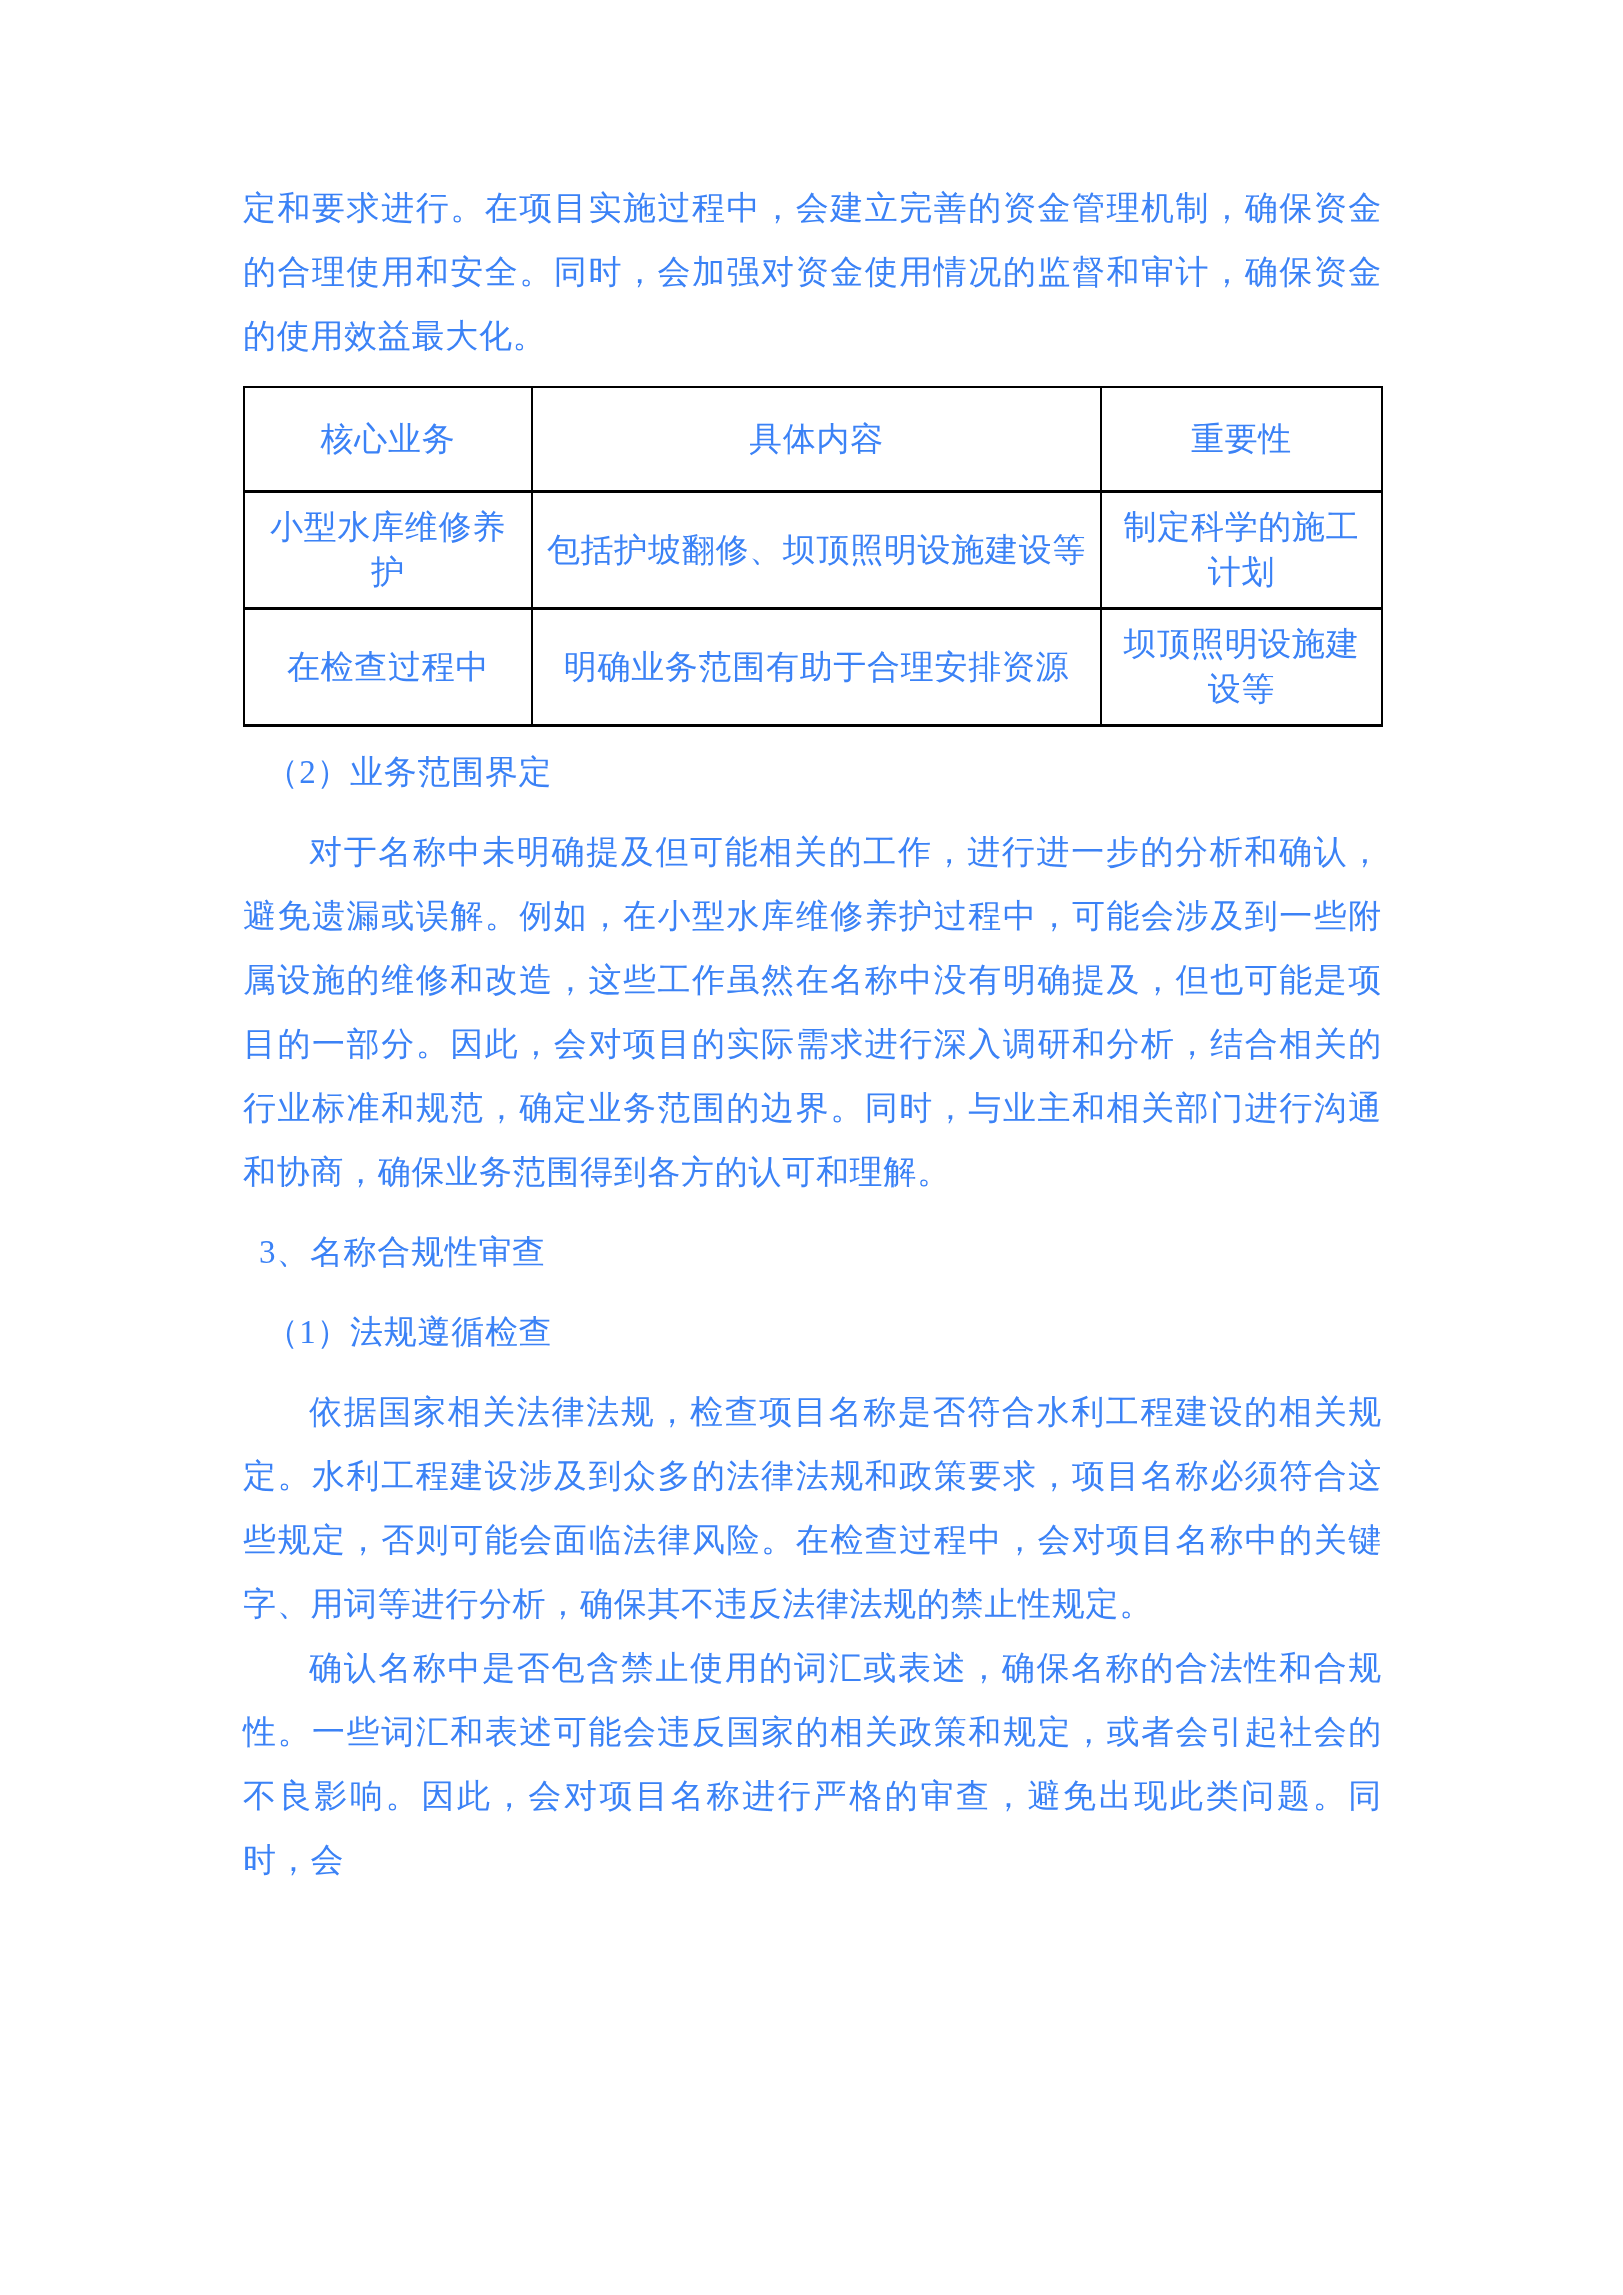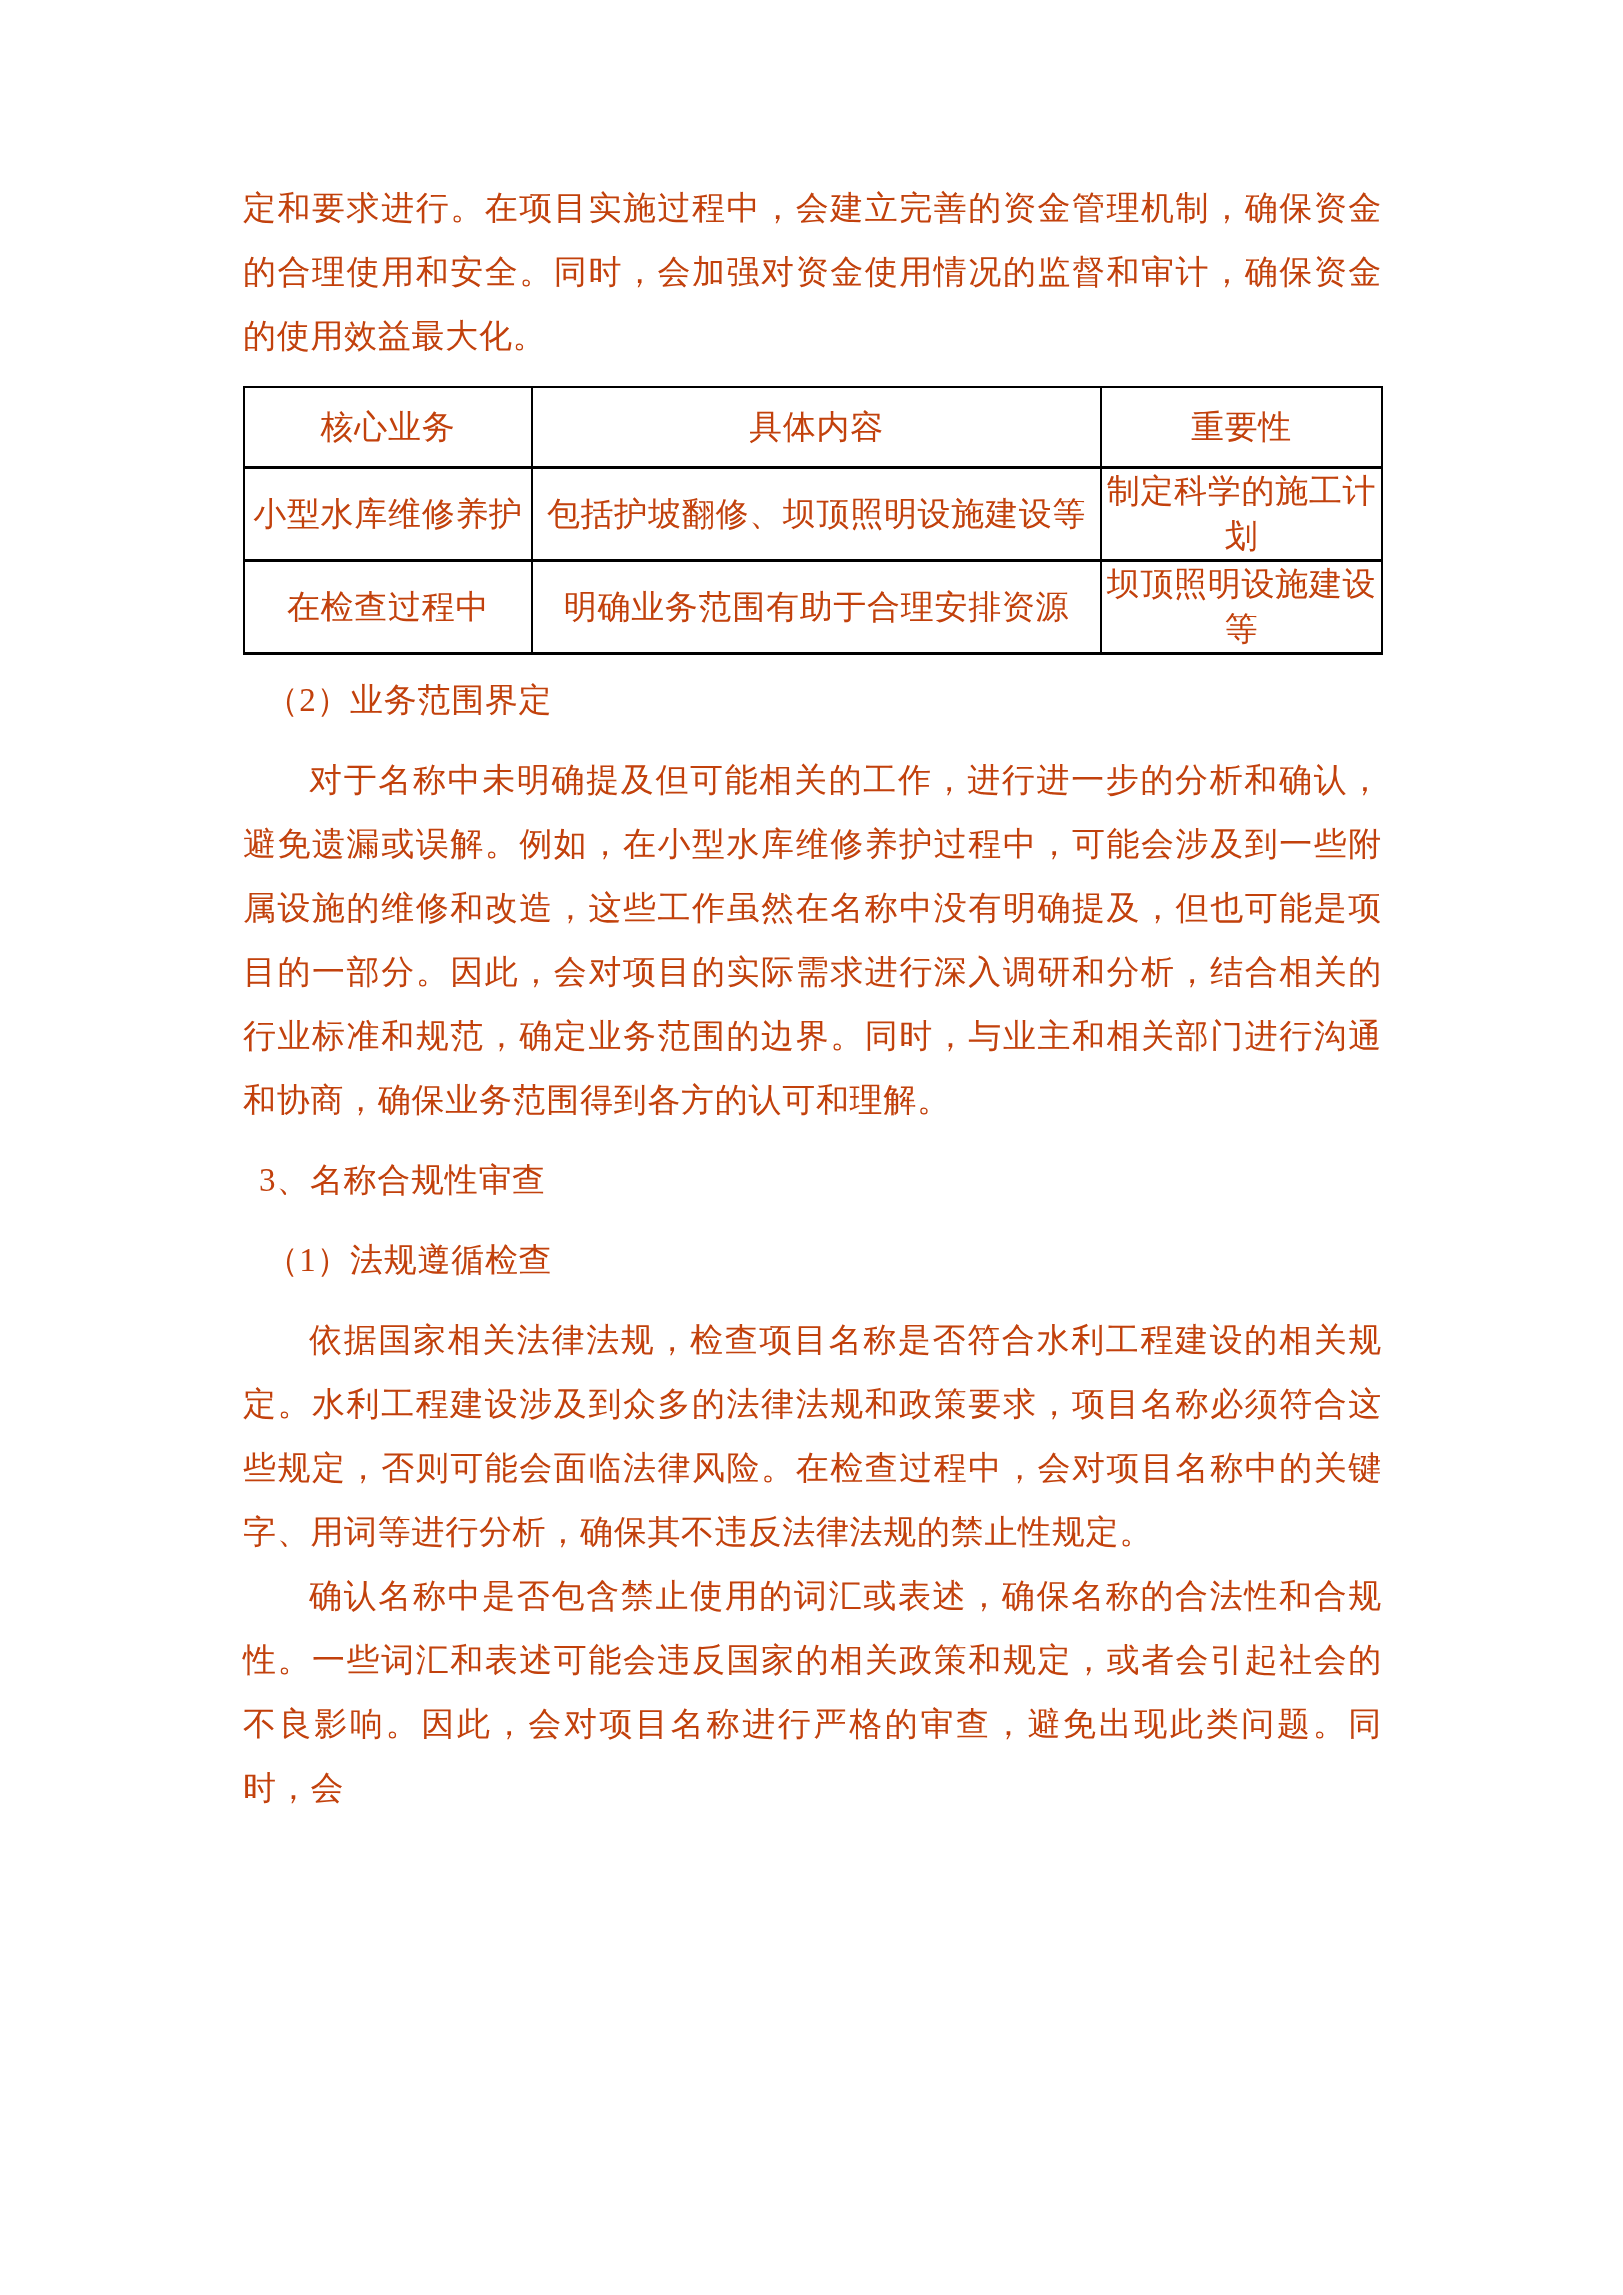--- a/index.html
+++ b/index.html
@@ -6,21 +6,21 @@
     margin: 0;
     padding: 0;
     background: #888888;
   }
   .page {
     position: relative;
     width: 1623px;
     height: 2295px;
     margin: 0 auto;
     background: #ffffff;
-    color: #c2410c;
+    color: #3b82f6;
     font-family: "Liberation Serif", "DejaVu Serif", serif;
     font-size: 33px;
     box-sizing: border-box;
     padding: 176px 241px 0 243px;
     overflow: hidden;
   }
   .para {
     margin: 0;
     line-height: 64px;
     text-align: justify;
@@ -46,21 +46,21 @@
     margin: 18.3px 0 0 0;
     border: 2px solid #000000;
     border-bottom-width: 3.9px;
   }
   table.biz-table th,
   table.biz-table td {
     border: 2px solid #000000;
     font-weight: normal;
     text-align: center;
     vertical-align: middle;
-    padding: 0;
+    padding: 12px;
     font-size: 33px;
     letter-spacing: 0.7px;
     overflow: hidden;
   }
   table.biz-table th {
     height: 78px;
     border-bottom-width: 3.3px;
   }
   table.biz-table tbody tr.row-1 td {
     height: 79px;

